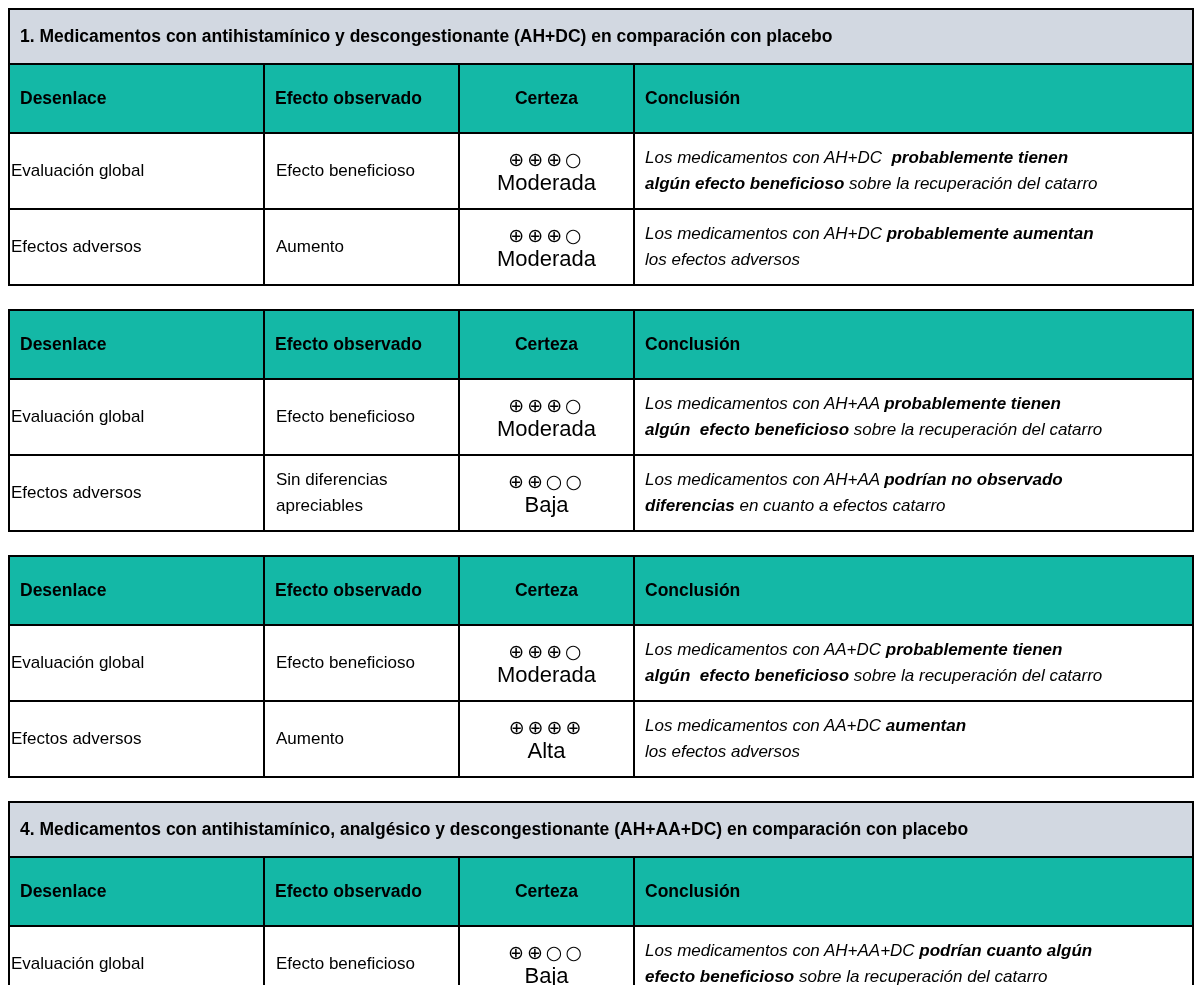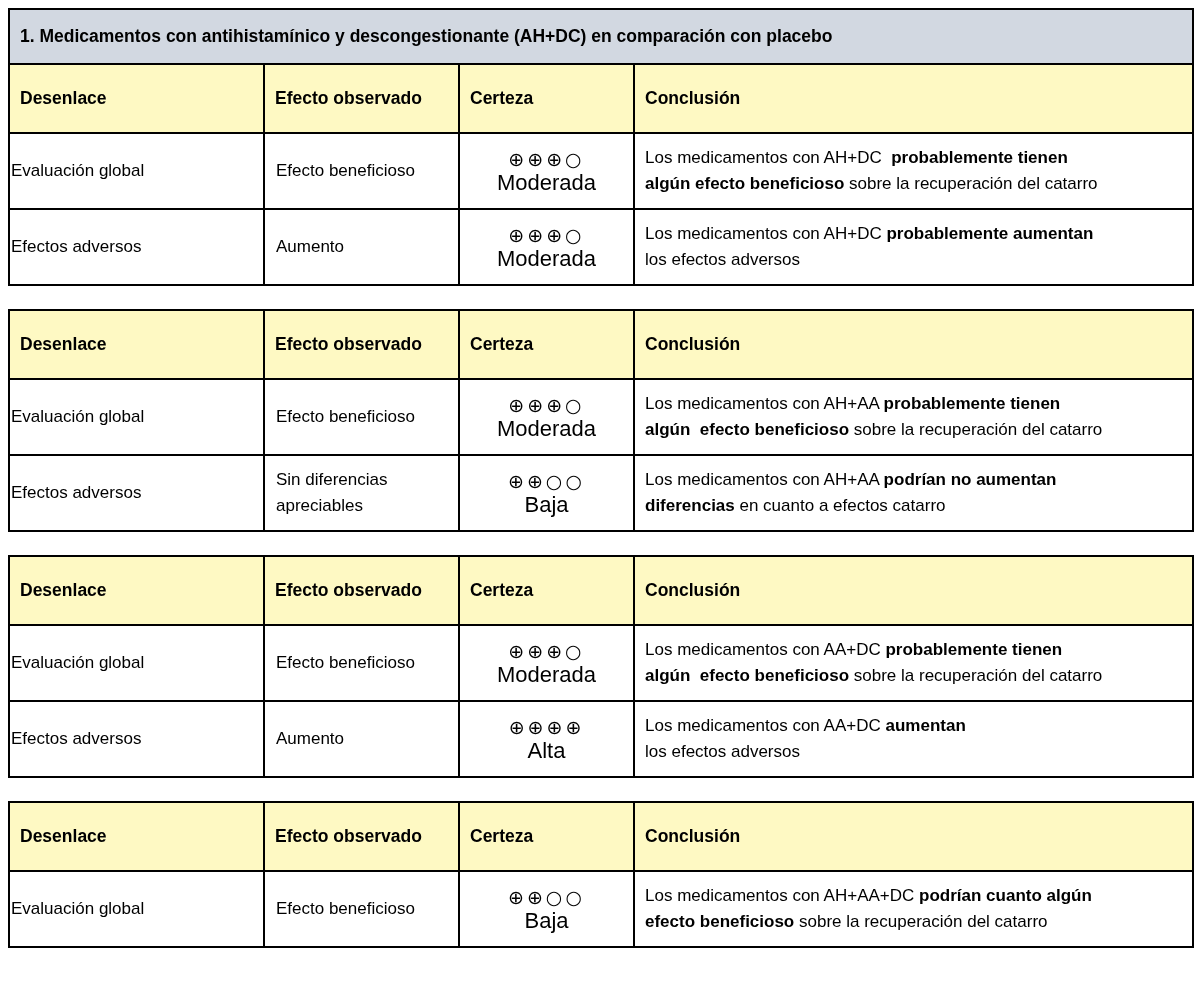--- a/index.html
+++ b/index.html
@@ -35,41 +35,41 @@
   .title-cell {
     background: #d2d8e1;
     text-align: left;
     font-weight: bold;
     font-size: 17.5px;
     height: 48px;
     padding: 16px 10px;
     vertical-align: middle;
   }
   .hdr {
-    background: #fef9c3;
+    background: #14b8a6;
     font-weight: bold;
     font-size: 17.5px;
     height: 36px;
     padding: 23px 10px;
     text-align: left;
     vertical-align: middle;
   }
-  .hdr.h3 { text-align: left; }
+  .hdr.h3 { text-align: center; }
 
   td.cell {
     height: 76px;
     font-size: 17px;
     vertical-align: middle;
     padding: 6px 10px;
     background: #ffffff;
   }
   td.outcome  { padding-left: 1px; }
   td.effect   { padding-left: 11px; line-height: 26px; }
   td.certainty { text-align: center; padding: 4px 4px; }
-  td.conclusion { padding-right: 8px; line-height: 26px; }
+  td.conclusion { padding-right: 8px; line-height: 26px; font-style: italic; }
 
   .cert-symbols {
     font-family: "DejaVu Sans", sans-serif;
     font-size: 19px;
     letter-spacing: 3px;
     line-height: 24px;
   }
   .cert-label {
     font-size: 22px;
     line-height: 24px;
@@ -147,21 +147,21 @@
     <td class="cell conclusion"><span class="seg">Los medicamentos con AH+AA </span><b class="seg-b">probablemente tienen</b><br><b class="seg-b">algún&nbsp; efecto beneficioso</b><span class="seg"> sobre la recuperación del catarro</span></td>
   </tr>
 
   <tr>
     <td class="cell outcome">Efectos adversos</td>
     <td class="cell effect">Sin diferencias apreciables</td>
     <td class="cell certainty">
       <div class="cert-symbols">⊕⊕○○</div>
       <div class="cert-label">Baja</div>
     </td>
-    <td class="cell conclusion"><span class="seg">Los medicamentos con AH+AA </span><b class="seg-b">podrían no aumentan</b><br><b class="seg-b">diferencias</b><span class="seg"> en cuanto a efectos catarro</span></td>
+    <td class="cell conclusion"><span class="seg">Los medicamentos con AH+AA </span><b class="seg-b">podrían no observado</b><br><b class="seg-b">diferencias</b><span class="seg"> en cuanto a efectos catarro</span></td>
   </tr>
 </tbody>
   </table>
 
   <table class="grade-table">
     <colgroup>
       <col class="c1">
         <col class="c2">
         <col class="c3">
         <col class="c4">
@@ -199,20 +199,23 @@
 
   <table class="grade-table">
     <colgroup>
       <col class="c1">
         <col class="c2">
         <col class="c3">
         <col class="c4">
     </colgroup>
     <thead>
       <tr>
+        <th class="title-cell" colspan="4">4. Medicamentos con antihistamínico, analgésico y descongestionante (AH+AA+DC) en comparación con placebo</th>
+      </tr>
+      <tr>
         <th class="hdr h1">Desenlace</th>
         <th class="hdr h2">Efecto observado</th>
         <th class="hdr h3">Certeza</th>
         <th class="hdr h4">Conclusión</th>
       </tr>
     </thead>
     <tbody>
   <tr>
     <td class="cell outcome">Evaluación global</td>
     <td class="cell effect">Efecto beneficioso</td>

